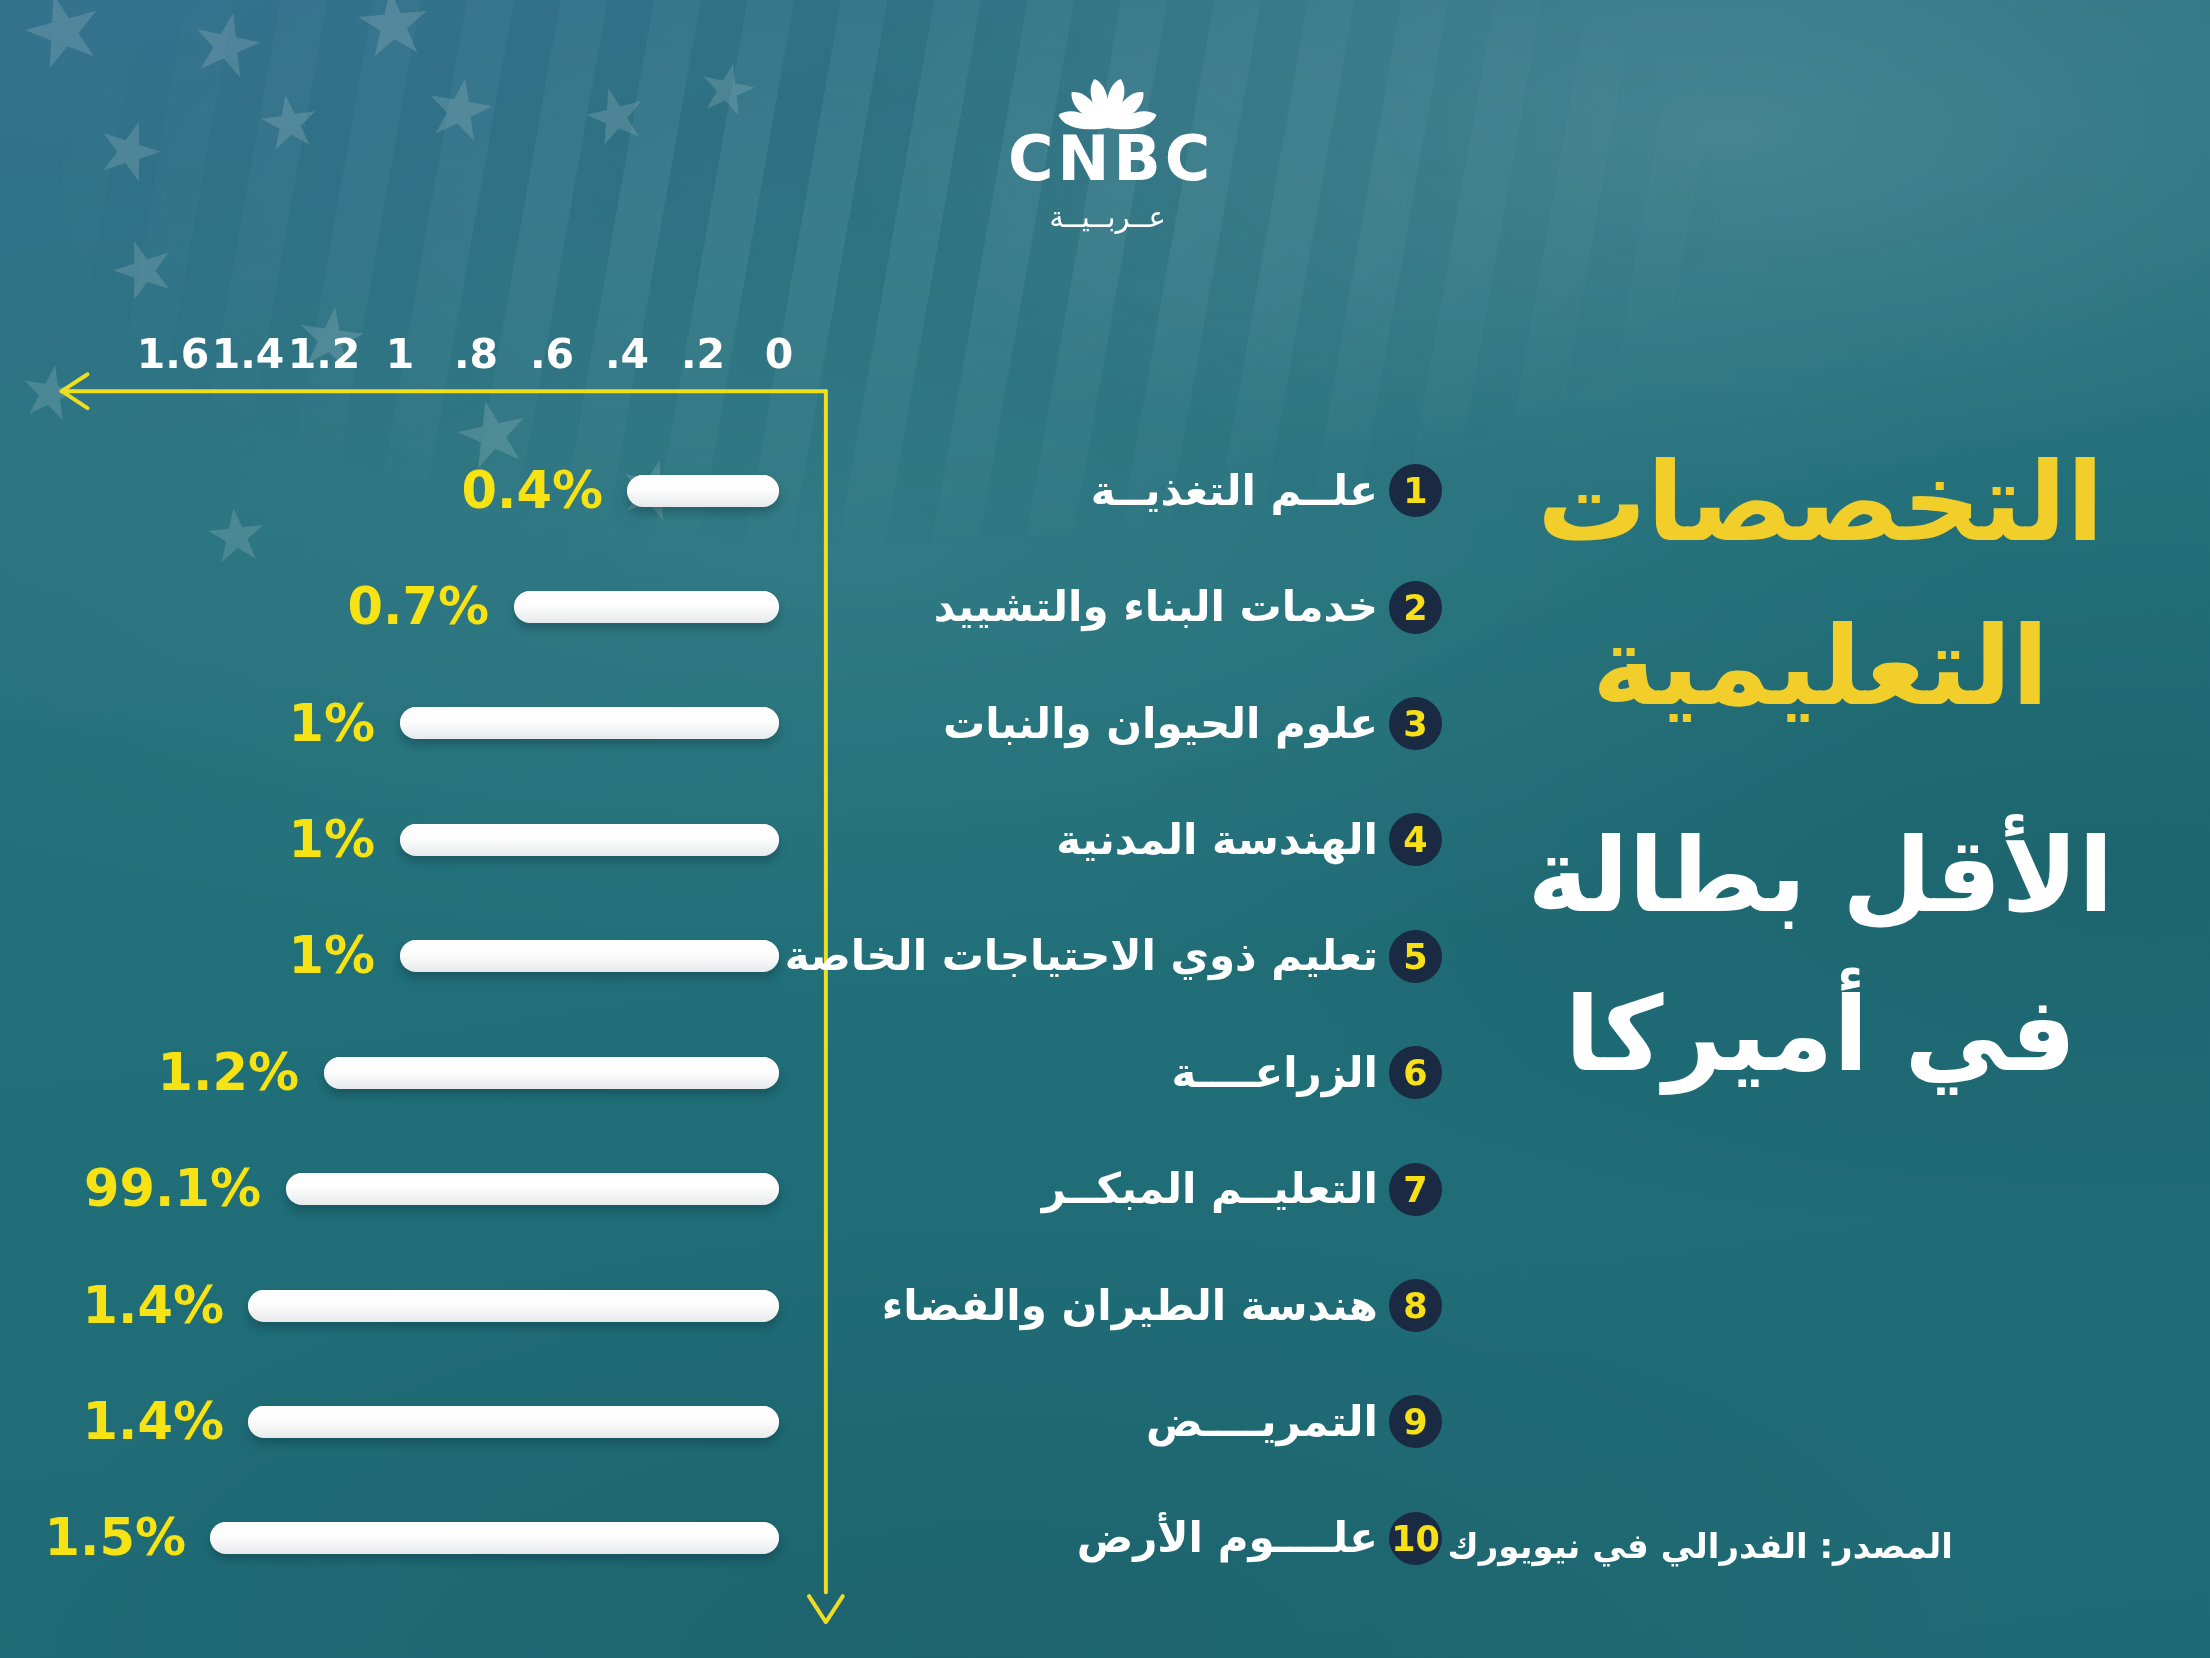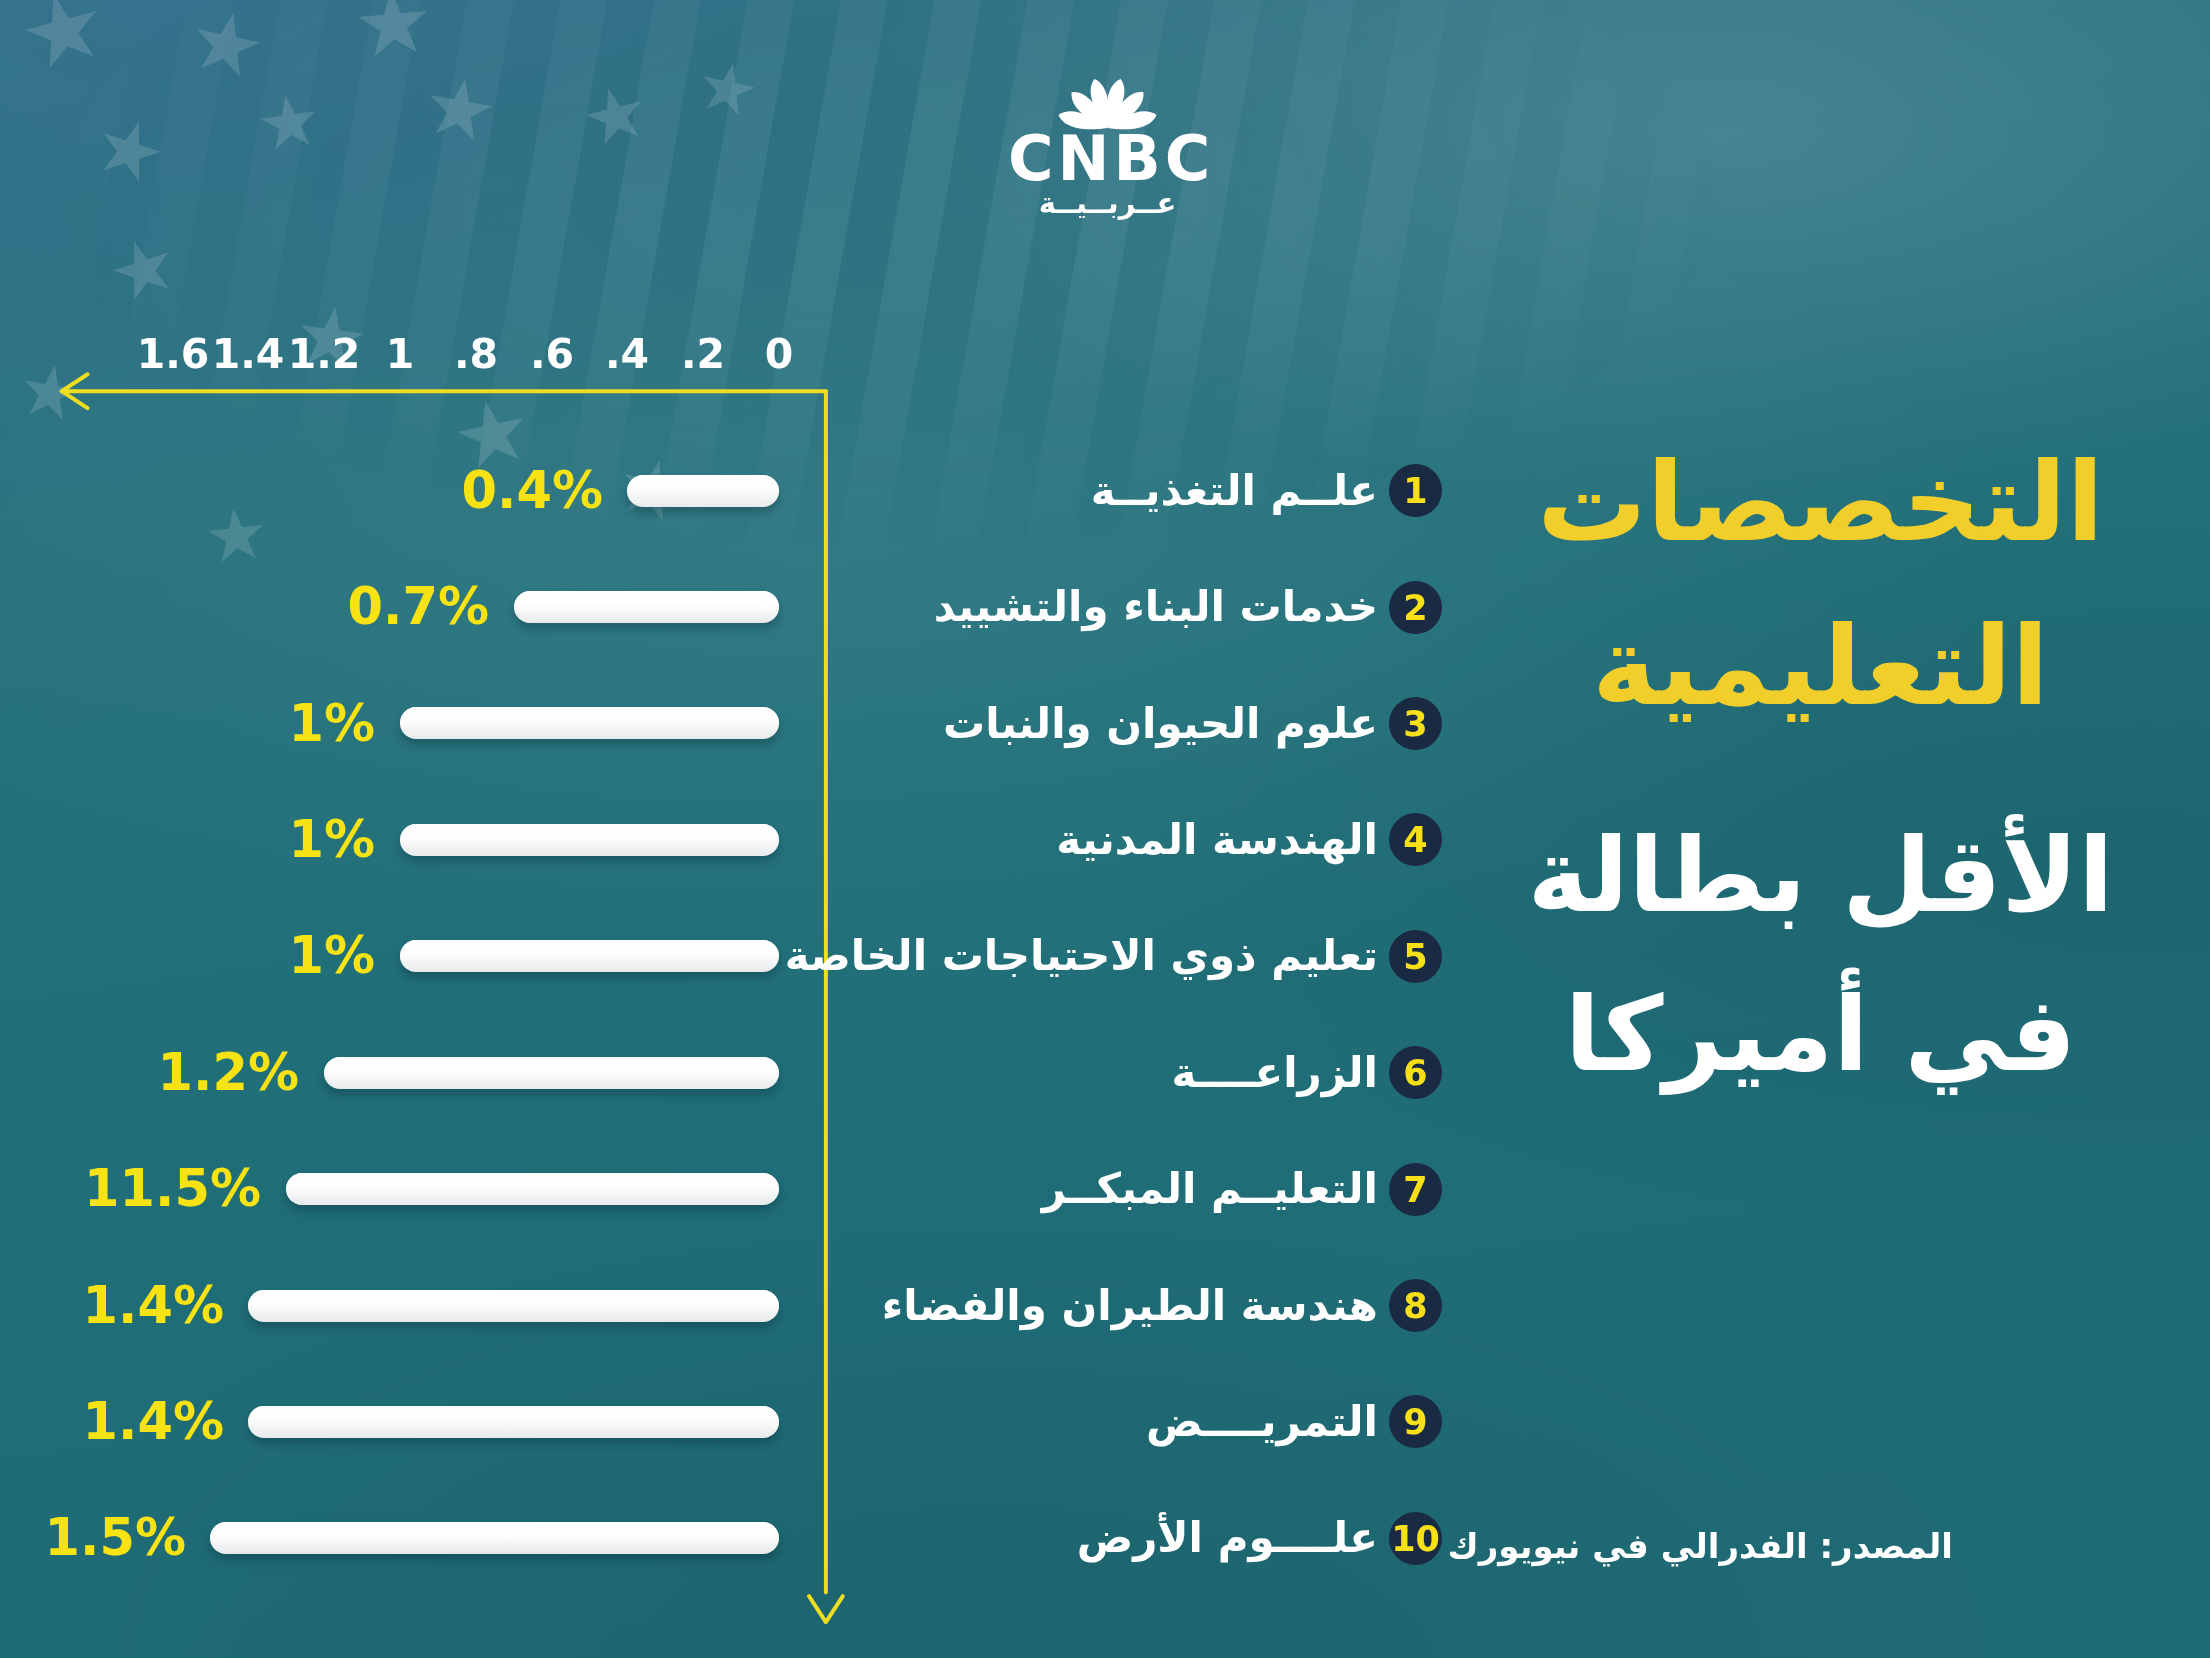--- a/index.html
+++ b/index.html
@@ -19,21 +19,21 @@
   .stripes{position:absolute;inset:0;
     background:repeating-linear-gradient(100deg, rgba(255,255,255,.05) 0 46px, rgba(0,10,15,.02) 46px 92px);
     -webkit-mask-image:radial-gradient(1244px 517px at 40% 12%, #000 20%, transparent 72%);
     mask-image:radial-gradient(1244px 517px at 40% 12%, #000 20%, transparent 72%);
   }
   .star{position:absolute;color:rgba(255,255,255,.14);line-height:1;user-select:none;}
   
   .brand{position:absolute;left:1008px;top:48px;width:199px;text-align:center;color:#fff;}
   .brand svg{display:block;margin:0 auto 2px auto;}
   .brand-name{font-size:62px;font-weight:700;letter-spacing:4px;line-height:50px;}
-  .brand-arabic{font-size:29px;font-weight:700;line-height:34px;margin-top:2px;}
+  .brand-arabic{font-size:29px;font-weight:400;line-height:34px;margin-top:16px;}
   
   .axis-svg{position:absolute;left:0;top:0;}
   .tick{position:absolute;transform:translateX(-50%);color:#ffffff;font-size:41px;font-weight:700;line-height:46px;white-space:nowrap;}
   
   .bar{position:absolute;height:32px;border-radius:16px;
     background:linear-gradient(180deg,#ffffff 0%,#fdfdfd 45%,#e7e9eb 100%);
     box-shadow:0 6px 9px rgba(0,25,35,.25), inset 0 2px 2px rgba(255,255,255,.9);}
   .value-label{position:absolute;direction:ltr;color:#F7E214;font-size:51px;font-weight:700;line-height:56px;white-space:nowrap;}
   .cat-label{position:absolute;direction:rtl;color:#ffffff;font-size:42px;font-weight:700;line-height:56px;white-space:nowrap;text-align:right;}
   .rank-badge{position:absolute;width:53px;height:53px;border-radius:50%;background:#1A2A42;
@@ -122,21 +122,21 @@
       <div class="rank-badge" style="top: 813px; left: 1389px;">4</div>
       <div class="bar" style="top: 940px; right: 1432px; width: 379px;"></div>
       <div class="value-label" style="top: 928px; right: 1836px;">1%</div>
       <div class="cat-label" dir="rtl" style="top: 928px; right: 833px;">تعليم ذوي الاحتياجات الخاصة</div>
       <div class="rank-badge" style="top: 930px; left: 1389px;">5</div>
       <div class="bar" style="top: 1057px; right: 1432px; width: 455px;"></div>
       <div class="value-label" style="top: 1045px; right: 1912px;">1.2%</div>
       <div class="cat-label" dir="rtl" style="top: 1045px; right: 833px;">الزراعــــة</div>
       <div class="rank-badge" style="top: 1046px; left: 1389px;">6</div>
       <div class="bar" style="top: 1173px; right: 1432px; width: 493px;"></div>
-      <div class="value-label" style="top: 1161px; right: 1950px;">11.5%</div>
+      <div class="value-label" style="top: 1161px; right: 1950px;">99.1%</div>
       <div class="cat-label" dir="rtl" style="top: 1161px; right: 833px;">التعليــم المبكــر</div>
       <div class="rank-badge" style="top: 1163px; left: 1389px;">7</div>
       <div class="bar" style="top: 1290px; right: 1432px; width: 531px;"></div>
       <div class="value-label" style="top: 1278px; right: 1987px;">1.4%</div>
       <div class="cat-label" dir="rtl" style="top: 1278px; right: 833px;">هندسة الطيران والفضاء</div>
       <div class="rank-badge" style="top: 1279px; left: 1389px;">8</div>
       <div class="bar" style="top: 1406px; right: 1432px; width: 531px;"></div>
       <div class="value-label" style="top: 1394px; right: 1987px;">1.4%</div>
       <div class="cat-label" dir="rtl" style="top: 1394px; right: 833px;">التمريــــض</div>
       <div class="rank-badge" style="top: 1395px; left: 1389px;">9</div>

